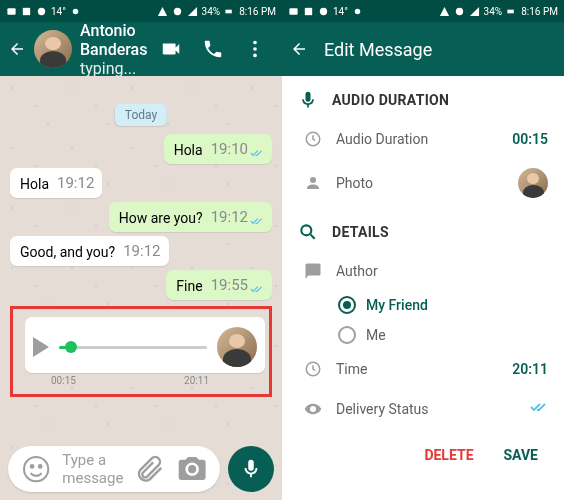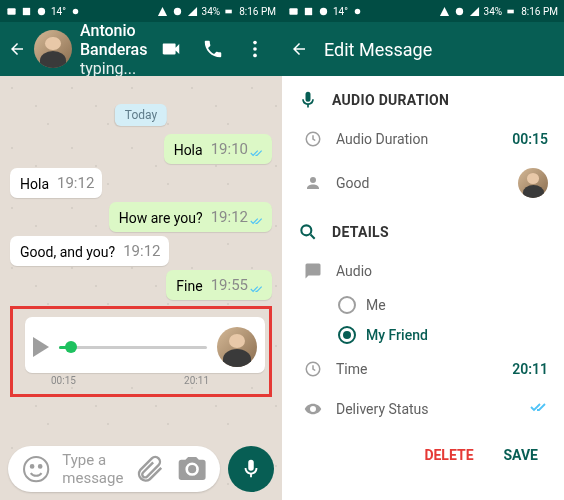--- a/index.html
+++ b/index.html
@@ -256,47 +256,47 @@
           <path d="M12 7v5l3 2"></path>
         </svg>
       <span class="label">Audio Duration</span>
       <span class="val">00:15</span>
     </div>
 
     <div class="row">
       <svg viewBox="0 0 24 24" fill="#9e9e9e">
           <path d="M12 12a4 4 0 100-8 4 4 0 000 8zm0 2c-4 0-8 2-8 5v1h16v-1c0-3-4-5-8-5z"></path>
         </svg>
-      <span class="label">Good</span>
+      <span class="label">Photo</span>
       <div class="avatar sm-avatar"></div>
     </div>
 
     <div class="section-head">
       <svg viewBox="0 0 24 24" fill="none" stroke="#075e54" stroke-width="2.5">
           <circle cx="10" cy="10" r="6"></circle>
           <path d="M20 20l-5-5"></path>
         </svg>
       <span class="label">DETAILS</span>
     </div>
 
     <div class="row">
       <svg viewBox="0 0 24 24" fill="#9e9e9e">
           <path d="M20 2H4a2 2 0 00-2 2v18l4-4h14a2 2 0 002-2V4a2 2 0 00-2-2z"></path>
         </svg>
-      <span class="label">Audio</span>
+      <span class="label">Author</span>
     </div>
     <div class="radio-group">
+      <div class="radio selected">
+          <div class="circle"></div>
+          <span class="rlabel">My Friend</span>
+        </div>
       <div class="radio">
           <div class="circle"></div>
           <span class="rlabel">Me</span>
         </div>
-      <div class="radio selected">
-          <div class="circle"></div>
-          <span class="rlabel">My Friend</span>
-        </div>
     </div>
 
     <div class="row">
       <svg viewBox="0 0 24 24" fill="none" stroke="#9e9e9e" stroke-width="2">
           <circle cx="12" cy="12" r="9"></circle>
           <path d="M12 7v5l3 2"></path>
         </svg>
       <span class="label">Time</span>
       <span class="val">20:11</span>
     </div>

